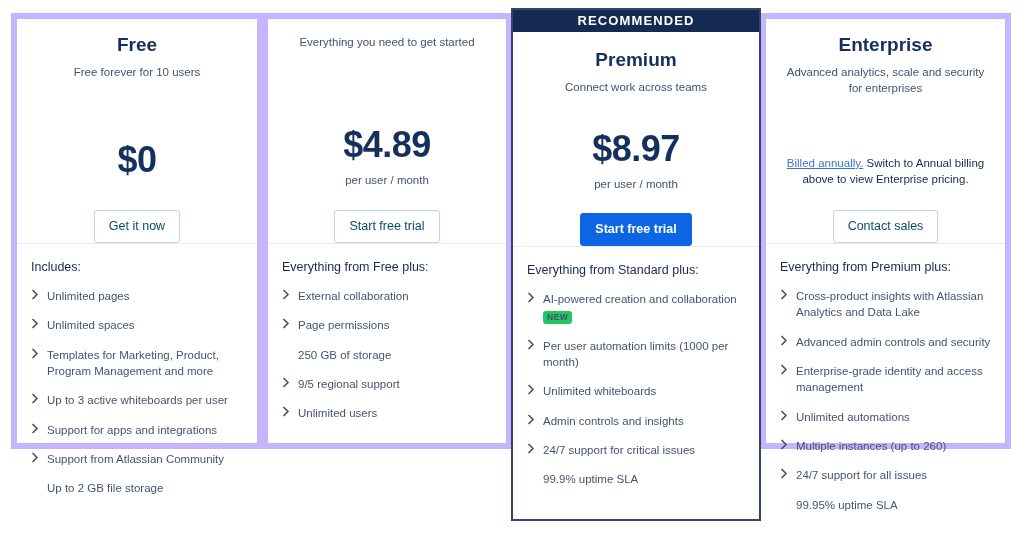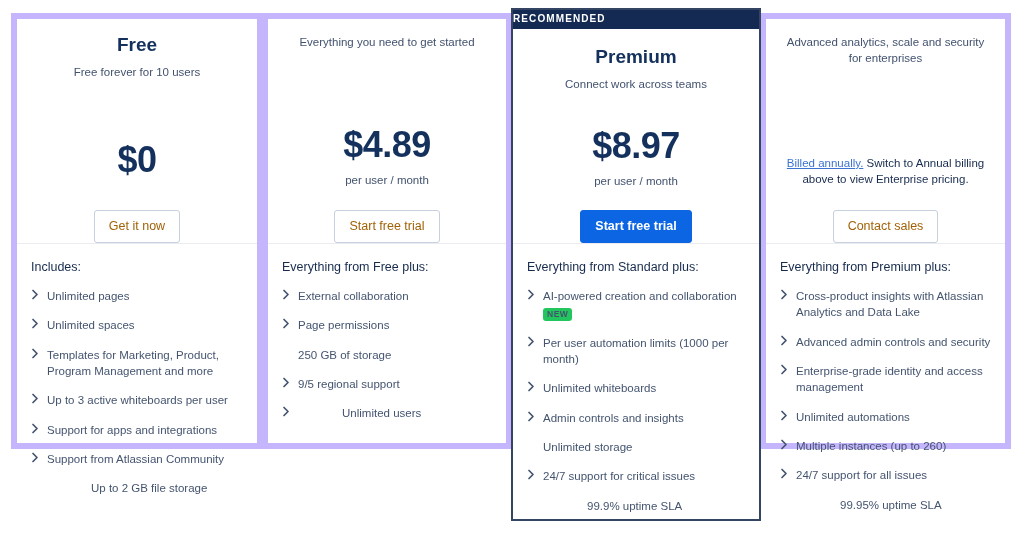--- a/index.html
+++ b/index.html
@@ -44,23 +44,24 @@
     margin-left: -1px;
     margin-top: -5px;
     height: 513px;
     border: 2px solid #344563;
     z-index: 5;
   }
 
   .recommended-banner {
     background: #142A53;
     color: #ffffff;
-    font-size: 10px;
+    font-size: 13px;
     font-weight: bold;
     letter-spacing: 1.1px;
+    text-align: center;
     padding: 4px 0 5px;
     text-transform: uppercase;
     line-height: 1;
   }
 
   .card-head {
     padding: 16px 14px 0;
     text-align: center;
     flex: 0 0 auto;
     height: 224px;
@@ -128,21 +129,21 @@
     font-size: 12.5px;
     line-height: 1;
     border-radius: 3px;
     padding: 9px 14px 10px;
     cursor: pointer;
     box-sizing: border-box;
   }
   .btn-outline {
     background: #ffffff;
     border: 1px solid #C6D0DE;
-    color: #a16207;
+    color: #0c4a6e;
   }
   .btn-primary {
     background: #0C66E4;
     border: 1px solid #0C66E4;
     color: #ffffff;
     font-weight: bold;
   }
 
   .card-divider {
     border: 0;
@@ -168,21 +169,21 @@
     padding: 0;
   }
   .feature-item {
     display: flex;
     align-items: flex-start;
     margin-bottom: 13px;
     font-size: 11.5px;
     line-height: 1.42;
     color: #44546F;
   }
-  .feature-item:last-child { margin-bottom: 0; gap: 44px; }
+  .feature-item:last-child { margin-bottom: 0; }
 
   .chev {
     flex: 0 0 16px;
     width: 16px;
     padding-top: 1px;
     color: #44546F;
     display: flex;
     justify-content: flex-start;
   }
   .chev svg { display: block; }
@@ -389,28 +390,20 @@
         </li>
         <li class="feature-item">
           <span class="chev">
               <svg width="9" height="11" viewBox="0 0 9 11">
                 <path d="M2 1.5 L6 5.5 L2 9.5" fill="none" stroke="currentColor" stroke-width="1.7" stroke-linecap="round" stroke-linejoin="round"></path>
               </svg>
             </span>
           <span class="feature-text">Admin controls and insights</span>
         </li>
         <li class="feature-item">
-          <span class="chev no-icon">
-              <svg width="9" height="11" viewBox="0 0 9 11">
-                <path d="M2 1.5 L6 5.5 L2 9.5" fill="none" stroke="currentColor" stroke-width="1.7"></path>
-              </svg>
-            </span>
-          <span class="feature-text">Unlimited storage</span>
-        </li>
-        <li class="feature-item">
           <span class="chev">
               <svg width="9" height="11" viewBox="0 0 9 11">
                 <path d="M2 1.5 L6 5.5 L2 9.5" fill="none" stroke="currentColor" stroke-width="1.7" stroke-linecap="round" stroke-linejoin="round"></path>
               </svg>
             </span>
           <span class="feature-text">24/7 support for critical issues</span>
         </li>
         <li class="feature-item">
           <span class="chev no-icon">
               <svg width="9" height="11" viewBox="0 0 9 11">
@@ -418,20 +411,21 @@
               </svg>
             </span>
           <span class="feature-text">99.9% uptime SLA</span>
         </li>
       </ul>
     </div>
   </div>
 
   <div class="plan-card col-enterprise">
     <div class="card-head">
+      <h2 class="plan-name">Enterprise</h2>
       <p class="plan-tagline">Advanced analytics, scale and security for enterprises</p>
       <div class="price-block">
         <p class="billing-note"><a class="billing-link" href="#">Billed annually.</a><span> Switch to Annual billing above to view Enterprise pricing.</span></p>
       </div>
       <div class="cta-wrap">
         <button class="btn btn-outline">Contact sales</button>
       </div>
     </div>
     <hr class="card-divider">
     <div class="features">

